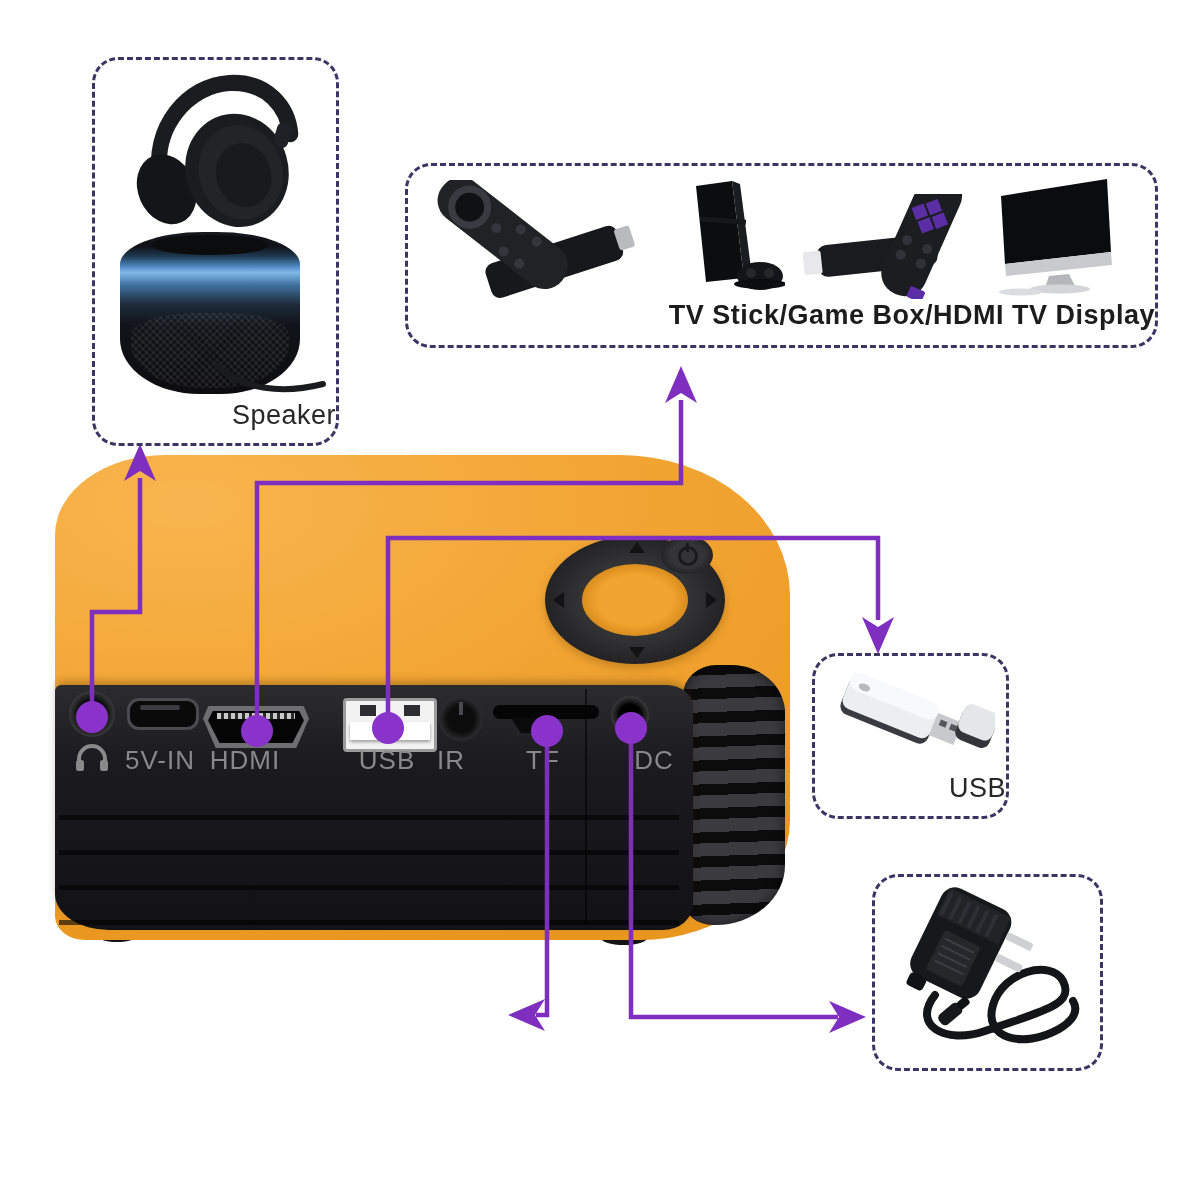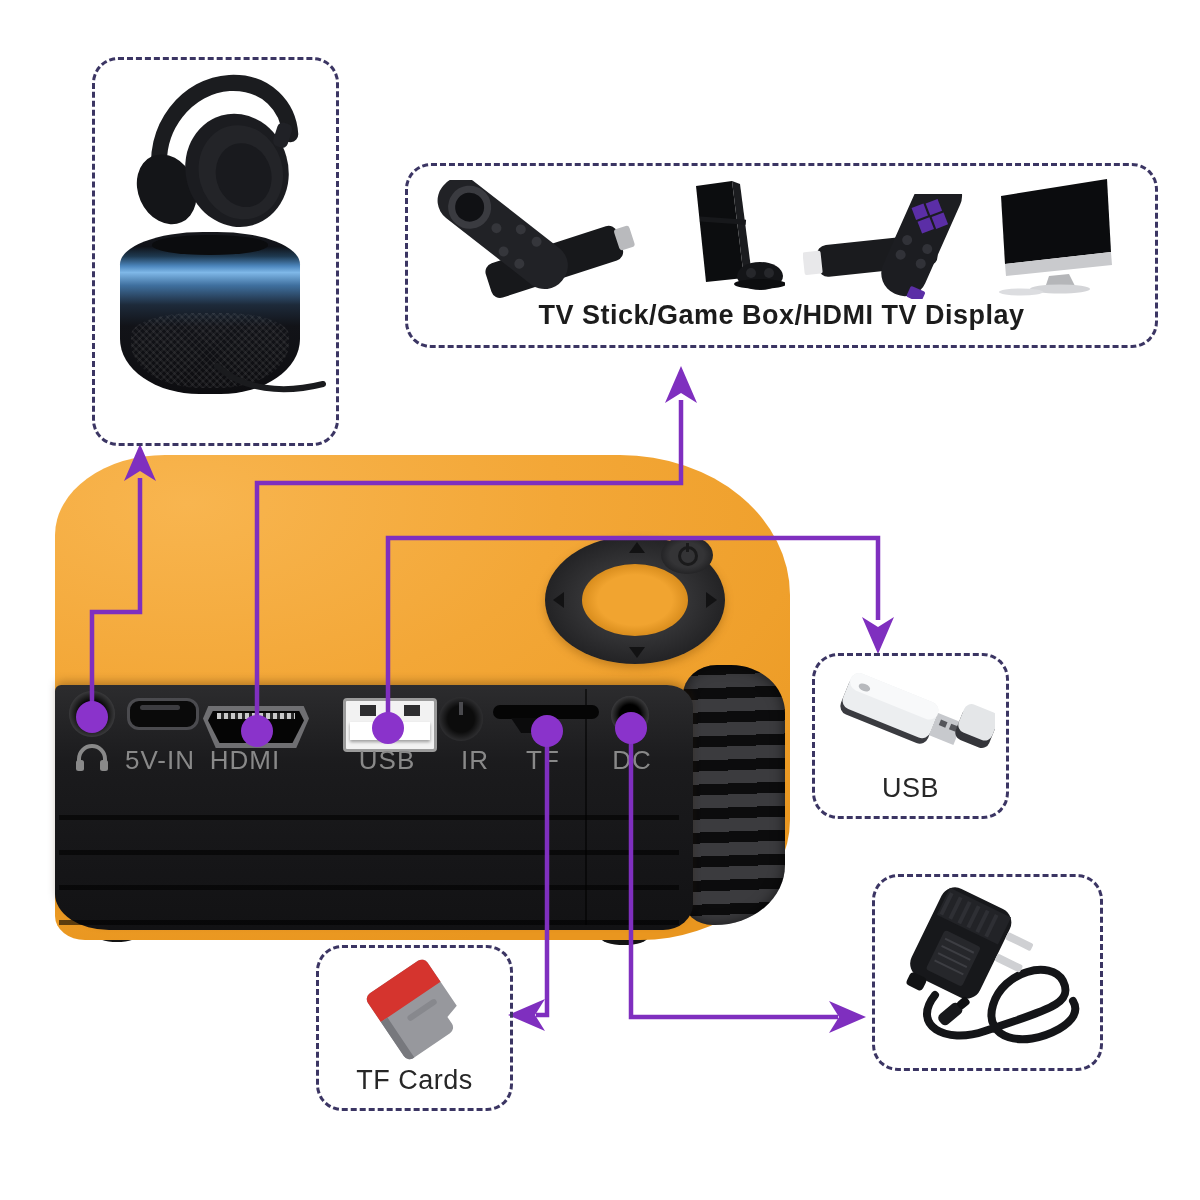--- a/index.html
+++ b/index.html
@@ -1,21 +1,21 @@
 <!DOCTYPE html>
 <html><head>
 <meta charset="utf-8">
 <style>
   html,body{margin:0;padding:0;background:#fff;}
   #canvas{position:relative;width:1200px;height:1200px;background:#ffffff;overflow:hidden;
           font-family:"Liberation Sans", sans-serif;}
 
   
   .callout{position:absolute;border:3px dashed #3b3563;border-radius:26px;z-index:6;background:transparent;}
-  .callout-label{position:absolute;left:0;right:0;text-align:center;color:#272727;
+  .callout-label{position:absolute;left:0;right:0;text-align:right;color:#272727;
                  font-size:27px;letter-spacing:.5px;}
   .callout-label.bold{font-weight:bold;color:#1c1c1c;}
 
   #speaker-box{left:92px;top:57px;width:241px;height:383px;}
   #tv-box{left:405px;top:163px;width:747px;height:179px;}
   #usb-box{left:812px;top:653px;width:191px;height:160px;}
   #tf-box{left:316px;top:945px;width:191px;height:160px;}
   #power-box{left:872px;top:874px;width:225px;height:191px;}
 
   
@@ -142,23 +142,23 @@
       <div class="jack" id="port-dc"></div>
 
       <svg class="port-label" style="left:37px;top:56px;transform:translateX(-50%)" width="36" height="32" viewBox="0 0 36 32">
         <path d="M5,26 v-8 a13,13 0 0 1 26,0 v8" fill="none" stroke="#898989" stroke-width="4"></path>
         <rect x="2" y="19" width="8" height="11" rx="2.5" fill="#898989"></rect>
         <rect x="26" y="19" width="8" height="11" rx="2.5" fill="#898989"></rect>
       </svg>
       <span class="port-label" style="left:105px">5V-IN</span>
       <span class="port-label" style="left:190px">HDMI</span>
       <span class="port-label" style="left:332px">USB</span>
-      <span class="port-label" style="left:420px">IR</span>
+      <span class="port-label" style="left:396px">IR</span>
       <span class="port-label" style="left:488px">TF</span>
-      <span class="port-label" style="left:577px">DC</span>
+      <span class="port-label" style="left:599px">DC</span>
     </div>
   </div>
 
   <svg id="connector-layer" width="1200" height="1200" viewBox="0 0 1200 1200">
     <g stroke="#7f2fbf" stroke-width="4.5" fill="none">
       <path d="M92,717 L92,612 L140,612 L140,478"></path>
       <path d="M257,731 L257,483 L681,483 L681,400"></path>
       <path d="M388,728 L388,538 L878,538 L878,620"></path>
       <path d="M547,731 L547,1015 L536,1015"></path>
       <path d="M631,728 L631,1017 L838,1017"></path>
@@ -185,20 +185,21 @@
       <ellipse cx="46" cy="128" rx="30" ry="38" transform="rotate(-24 46 128)" fill="#141518"></ellipse>
       <ellipse cx="120" cy="108" rx="54" ry="60" transform="rotate(-16 120 108)" fill="#1b1c20"></ellipse>
       <ellipse cx="124" cy="110" rx="44" ry="50" transform="rotate(-16 124 110)" fill="#232428"></ellipse>
       <ellipse cx="127" cy="113" rx="29" ry="34" transform="rotate(-16 127 113)" fill="#191a1e"></ellipse>
       <rect x="160" y="58" width="16" height="26" rx="6" transform="rotate(18 168 71)" fill="#202126"></rect>
     </svg>
     <div class="echo"></div>
     <svg class="illus" style="left:118px;top:300px" width="115" height="42" viewBox="0 0 115 42">
       <path d="M4,6 C30,30 70,34 110,24" fill="none" stroke="#1a1b1e" stroke-width="6" stroke-linecap="round"></path>
     </svg>
+    <div class="callout-label" style="bottom:12px">Speaker</div>
   </div>
 
   <div class="callout" id="tv-box">
     <div class="tv-row">
       <svg class="illus" style="left:22px;top:14px" width="220" height="118" viewBox="0 0 220 118">
         <g transform="rotate(-18 130 80)">
           <rect x="55" y="62" width="138" height="36" rx="9" fill="#17181b"></rect>
           <rect x="190" y="68" width="16" height="22" rx="3" fill="#b9babd"></rect>
         </g>
         <g transform="rotate(-52 80 60)">
@@ -264,31 +265,20 @@
         <rect x="122" y="39" width="7" height="6" fill="#55565b"></rect>
       </g>
       <g transform="rotate(22 140 70)">
         <rect x="128" y="44" width="36" height="34" rx="8" fill="#34353a"></rect>
         <rect x="128" y="40" width="36" height="30" rx="8" fill="#e4e6e8"></rect>
       </g>
     </svg>
     <div class="callout-label" style="bottom:12px">USB</div>
   </div>
 
-  <div class="callout" id="tf-box">
-    <svg class="illus" style="left:22px;top:4px" width="150" height="112" viewBox="0 0 150 112">
-      <g transform="rotate(-34 75 56)">
-        <path d="M45,18 h58 a7,7 0 0 1 7,7 v52 l-14,4 v8 a7,7 0 0 1 -7,7 h-44 a7,7 0 0 1 -7,-7 v-64 a7,7 0 0 1 7,-7 z" fill="#97989d"></path>
-        <path d="M45,18 h58 a7,7 0 0 1 7,7 v23 h-72 v-23 a7,7 0 0 1 7,-7 z" fill="#d5342e"></path>
-        <path d="M38,48 h8 v48 a7,7 0 0 1 -8,-7 z" fill="#77787d"></path>
-        <rect x="62" y="58" width="34" height="6" rx="3" fill="#87888d"></rect>
-      </g>
-    </svg>
-    <div class="callout-label" style="bottom:12px">TF Cards</div>
-  </div>
 
   <div class="callout" id="power-box">
     <svg class="illus" style="left:8px;top:6px" width="210" height="178" viewBox="0 0 210 178">
       <path d="M52,112 C28,142 62,162 102,148 C160,128 192,122 180,98 C168,76 120,88 110,122 C100,156 140,166 176,146 C190,138 196,128 190,118" fill="none" stroke="#141518" stroke-width="8" stroke-linecap="round"></path>
       <g transform="rotate(26 80 60)">
         <rect x="40" y="12" width="76" height="98" rx="15" fill="#17181b"></rect>
         <path d="M44,16 h68 v30 h-68 z" fill="#222327"></path>
         <g stroke="#2e2f34" stroke-width="4">
           <line x1="48" y1="20" x2="48" y2="44"></line>
             <line x1="58" y1="20" x2="58" y2="44"></line>

